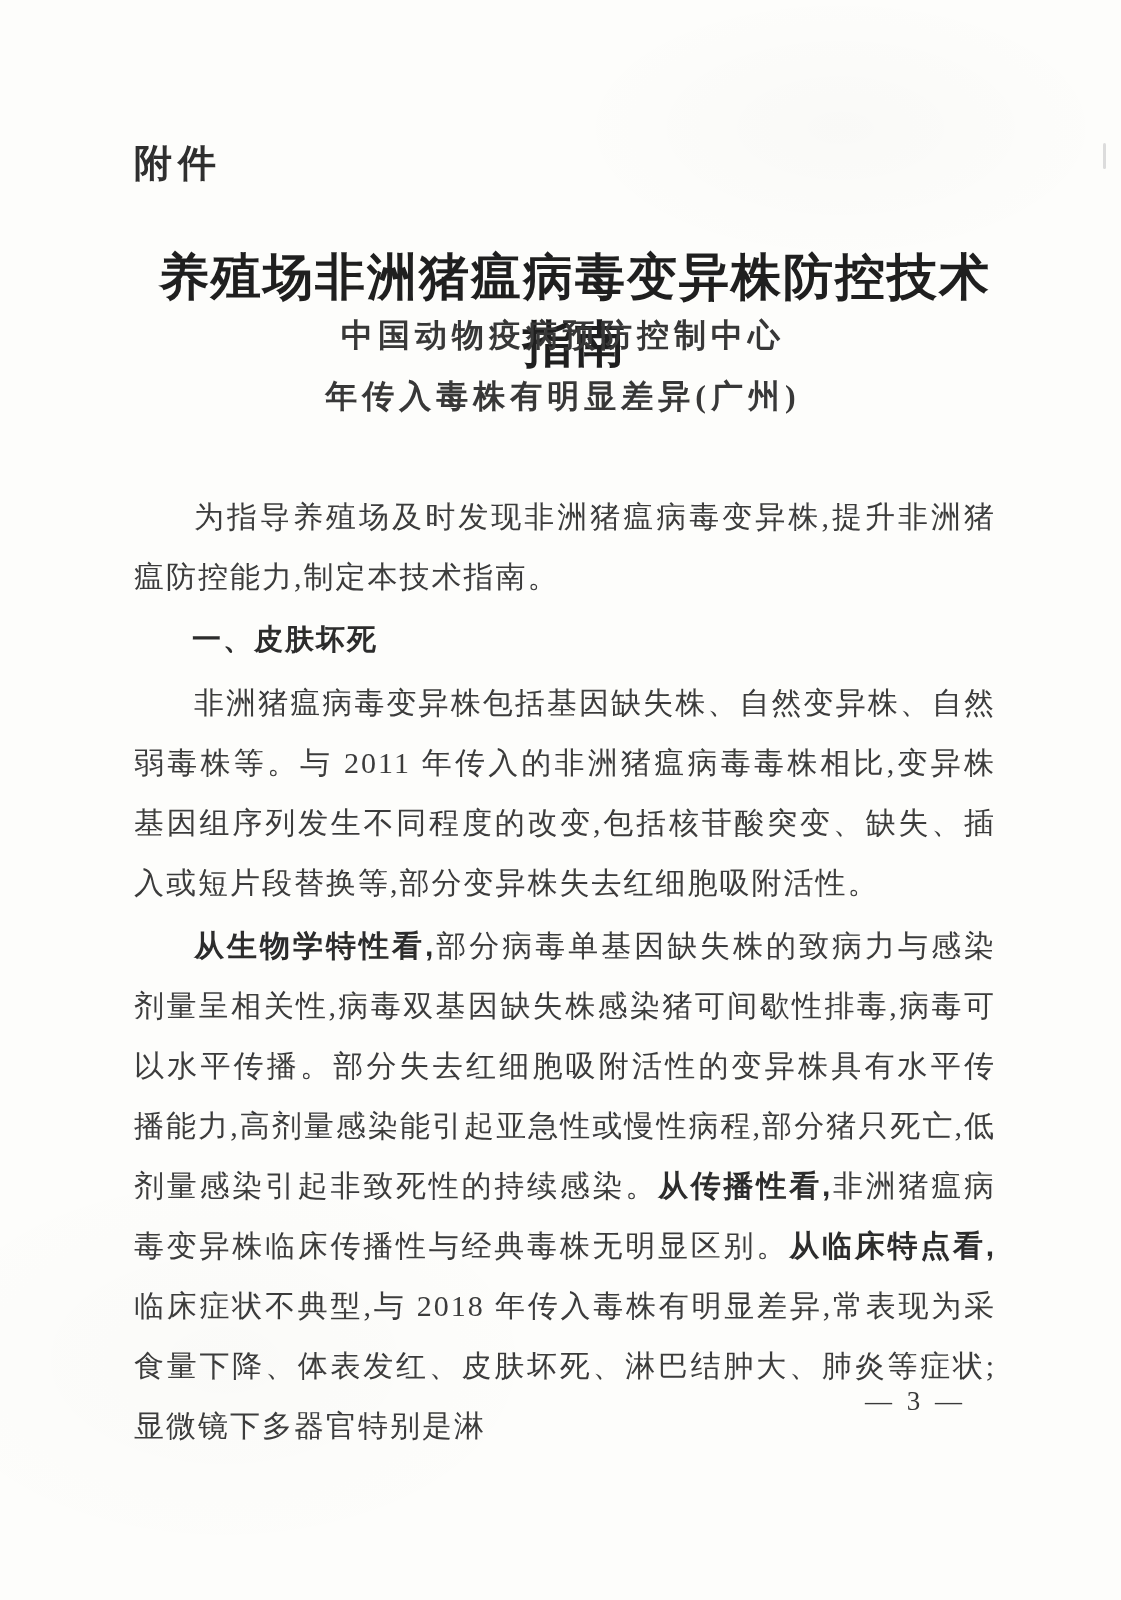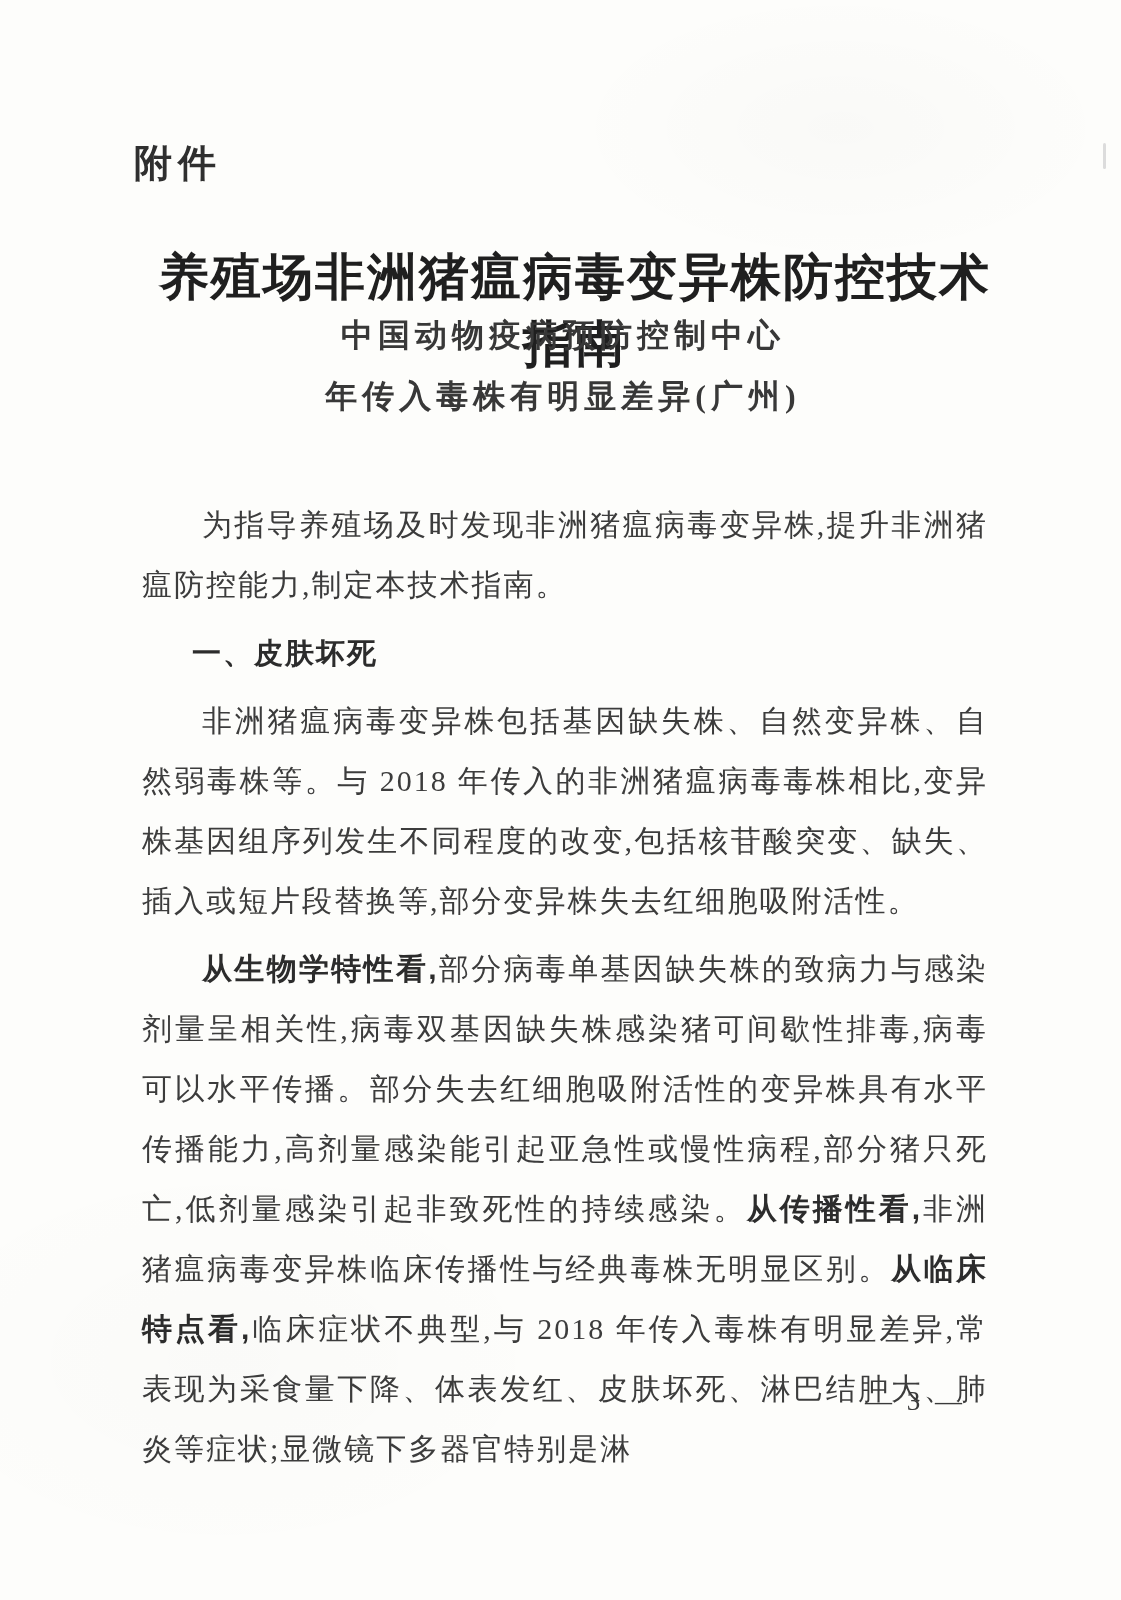--- a/index.html
+++ b/index.html
@@ -40,21 +40,21 @@
     color: #383838;
   }
   .org-line-1 { top: 314px; }
   .org-line-2 { top: 375px; }
   .body-text {
     position: absolute; left: 134px; top: 487px; width: 862px;
     font-size: 30px; line-height: 60px; letter-spacing: 2px;
     text-align: justify;
     color: #3c3c3c;
   }
-  .para { margin: 8px; text-indent: 2em; }
+  .para { margin: 0; text-indent: 2em; }
   .para + .para { margin-top: 3px; }
   .section-heading {
     margin: 2px 0 4px 0; text-indent: 2em;
     font-family: "Liberation Sans", sans-serif;
     font-weight: bold; font-size: 29px; letter-spacing: 2px;
     color: #2c2c2c;
   }
   .bold-run {
     font-family: "Liberation Sans", sans-serif;
     font-weight: bold; color: #2c2c2c;
@@ -83,20 +83,20 @@
 
   <div class="org-line org-line-1">中国动物疫病预防控制中心</div>
 
   <div class="org-line org-line-2">年传入毒株有明显差异(广州)</div>
 
   <div class="body-text">
     <p class="para">为指导养殖场及时发现非洲猪瘟病毒变异株,提升非洲猪瘟防控能力,制定本技术指南。</p>
 
     <h2 class="section-heading">一、皮肤坏死</h2>
 
-    <p class="para">非洲猪瘟病毒变异株包括基因缺失株、自然变异株、自然弱毒株等。与 2018 年传入的非洲猪瘟病毒毒株相比,变异株基因组序列发生不同程度的改变,包括核苷酸突变、缺失、插入或短片段替换等,部分变异株失去红细胞吸附活性。</p>
+    <p class="para">非洲猪瘟病毒变异株包括基因缺失株、自然变异株、自然弱毒株等。与 2011 年传入的非洲猪瘟病毒毒株相比,变异株基因组序列发生不同程度的改变,包括核苷酸突变、缺失、插入或短片段替换等,部分变异株失去红细胞吸附活性。</p>
 
     <p class="para"><span class="bold-run">从生物学特性看,</span><span>部分病毒单基因缺失株的致病力与感染剂量呈相关性,病毒双基因缺失株感染猪可间歇性排毒,病毒可以水平传播。部分失去红细胞吸附活性的变异株具有水平传播能力,高剂量感染能引起亚急性或慢性病程,部分猪只死亡,低剂量感染引起非致死性的持续感染。</span><span class="bold-run">从传播性看,</span><span>非洲猪瘟病毒变异株临床传播性与经典毒株无明显区别。</span><span class="bold-run">从临床特点看,</span><span>临床症状不典型,与 2018 年传入毒株有明显差异,常表现为采食量下降、体表发红、皮肤坏死、淋巴结肿大、肺炎等症状;显微镜下多器官特别是淋</span></p>
   </div>
 
   <div class="page-number">— 3 —</div>
 
 </div>
 
 </body></html>

